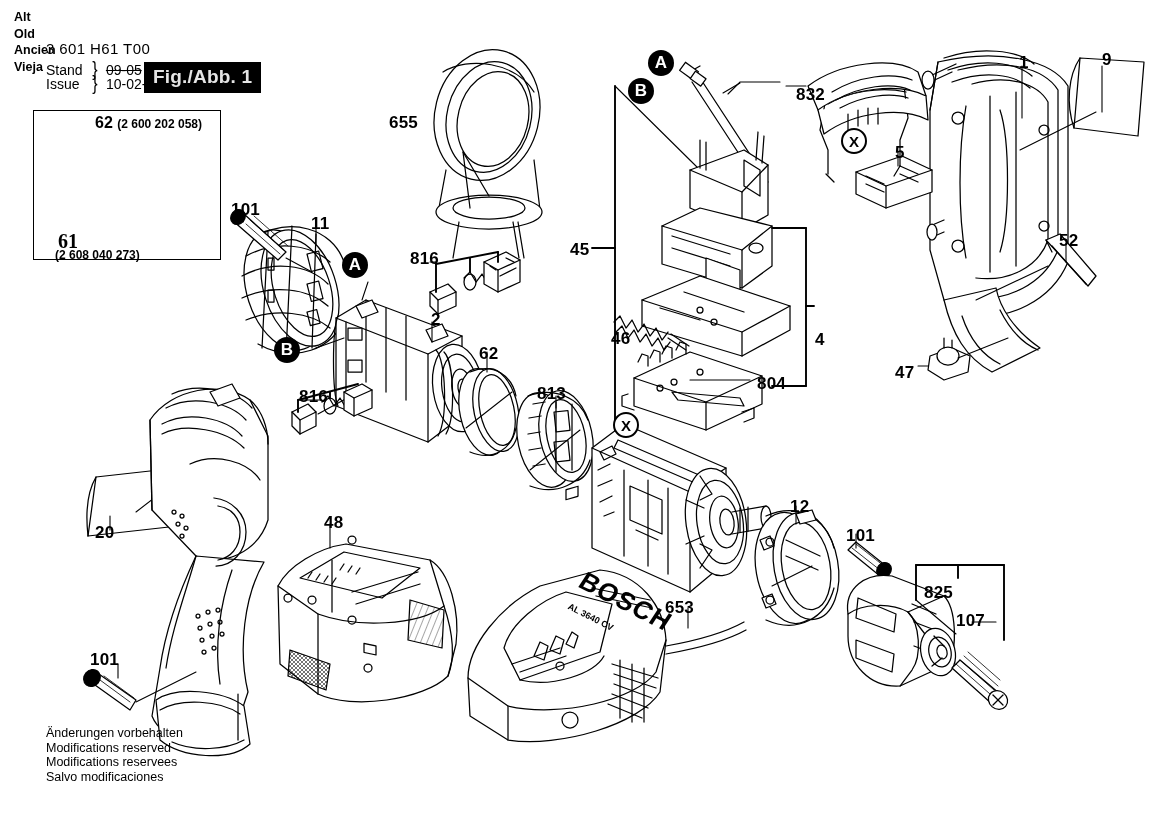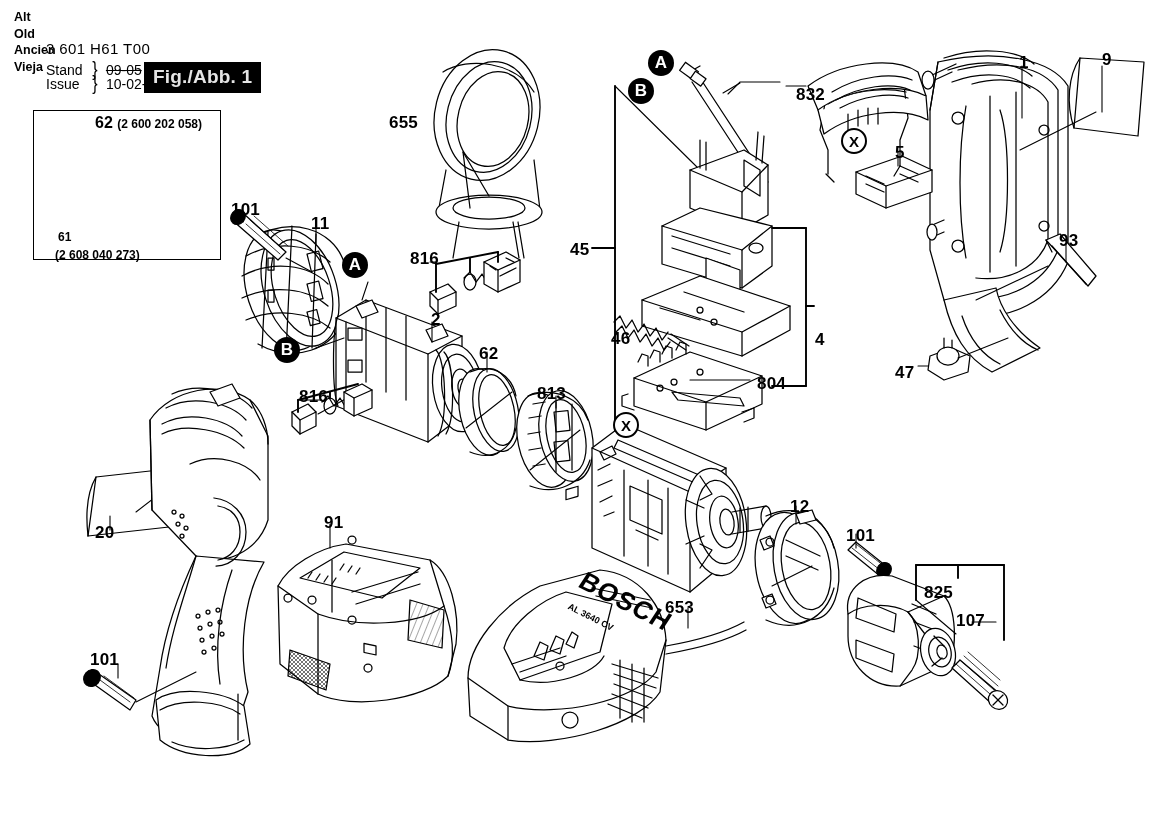--- a/index.html
+++ b/index.html
@@ -73,23 +73,24 @@
     position:absolute;
     left:95px; top:114px;
     font-size:16px;
     font-weight:bold;
     white-space:nowrap;
   }
   .legend-62 .pn{font-size:12px;font-weight:bold;margin-top:12px;}
   .legend-61{
     position:absolute;
     left:58px; top:230px;
-    font-size:12px;
+    font-size:20px;
     font-weight:bold;
     white-space:nowrap;
+    font-family:Liberation Serif, serif;
   }
   .legend-61pn{
     position:absolute;
     left:55px; top:248px;
     font-size:12px;
     font-weight:bold;
     white-space:nowrap;
   }
   .callout{
     position:absolute;
@@ -784,37 +785,43 @@
 
   <div class="bosch-mark" style="left:576px; top:586px; font-size:26px; transform:rotate(27deg) skewX(-6deg); letter-spacing:1px;">BOSCH</div>
   <div class="bosch-mark" style="left:566px; top:612px; font-size:9px; transform:rotate(27deg);">AL 3640 CV</div>
 
   <div id="callout-host">
       <div class="callout" style="left: 389px; top: 113px;">655</div>
       <div class="callout" style="left: 752px; top: 85px; margin-left: 44px;">832</div>
       <div class="callout" style="left: 1019px; top: 53px;">1</div>
       <div class="callout" style="left: 1102px; top: 50px;">9</div>
       <div class="callout" style="left: 895px; top: 143px;">5</div>
-      <div class="callout" style="left: 1059px; top: 231px;">93</div>
+      <div class="callout" style="left: 1059px; top: 231px;">52</div>
       <div class="callout" style="left: 895px; top: 363px;">47</div>
       <div class="callout" style="left: 231px; top: 200px;">101</div>
       <div class="callout" style="left: 311px; top: 214px;">11</div>
       <div class="callout" style="left: 410px; top: 249px;">816</div>
       <div class="callout" style="left: 431px; top: 310px;">2</div>
       <div class="callout" style="left: 299px; top: 387px;">816</div>
       <div class="callout" style="left: 479px; top: 344px;">62</div>
       <div class="callout" style="left: 537px; top: 384px;">813</div>
       <div class="callout" style="left: 570px; top: 240px;">45</div>
       <div class="callout" style="left: 611px; top: 309px; margin-top: 20px;">46</div>
       <div class="callout" style="left: 757px; top: 374px;">804</div>
       <div class="callout" style="left: 815px; top: 330px;">4</div>
       <div class="callout" style="left: 95px; top: 523px;">20</div>
       <div class="callout" style="left: 90px; top: 650px;">101</div>
-      <div class="callout" style="left: 324px; top: 513px;">91</div>
+      <div class="callout" style="left: 324px; top: 513px;">48</div>
       <div class="callout" style="left: 665px; top: 598px;">653</div>
       <div class="callout" style="left: 790px; top: 497px;">12</div>
       <div class="callout" style="left: 846px; top: 526px;">101</div>
       <div class="callout" style="left: 924px; top: 583px;">825</div>
       <div class="callout" style="left: 956px; top: 611px;">107</div>
     </div>
 
+  <div class="footer">
+    <div>Änderungen vorbehalten</div>
+    <div>Modifications reserved</div>
+    <div>Modifications reservees</div>
+    <div>Salvo modificaciones</div>
+  </div>
 
 </div>
 
 </body></html>

